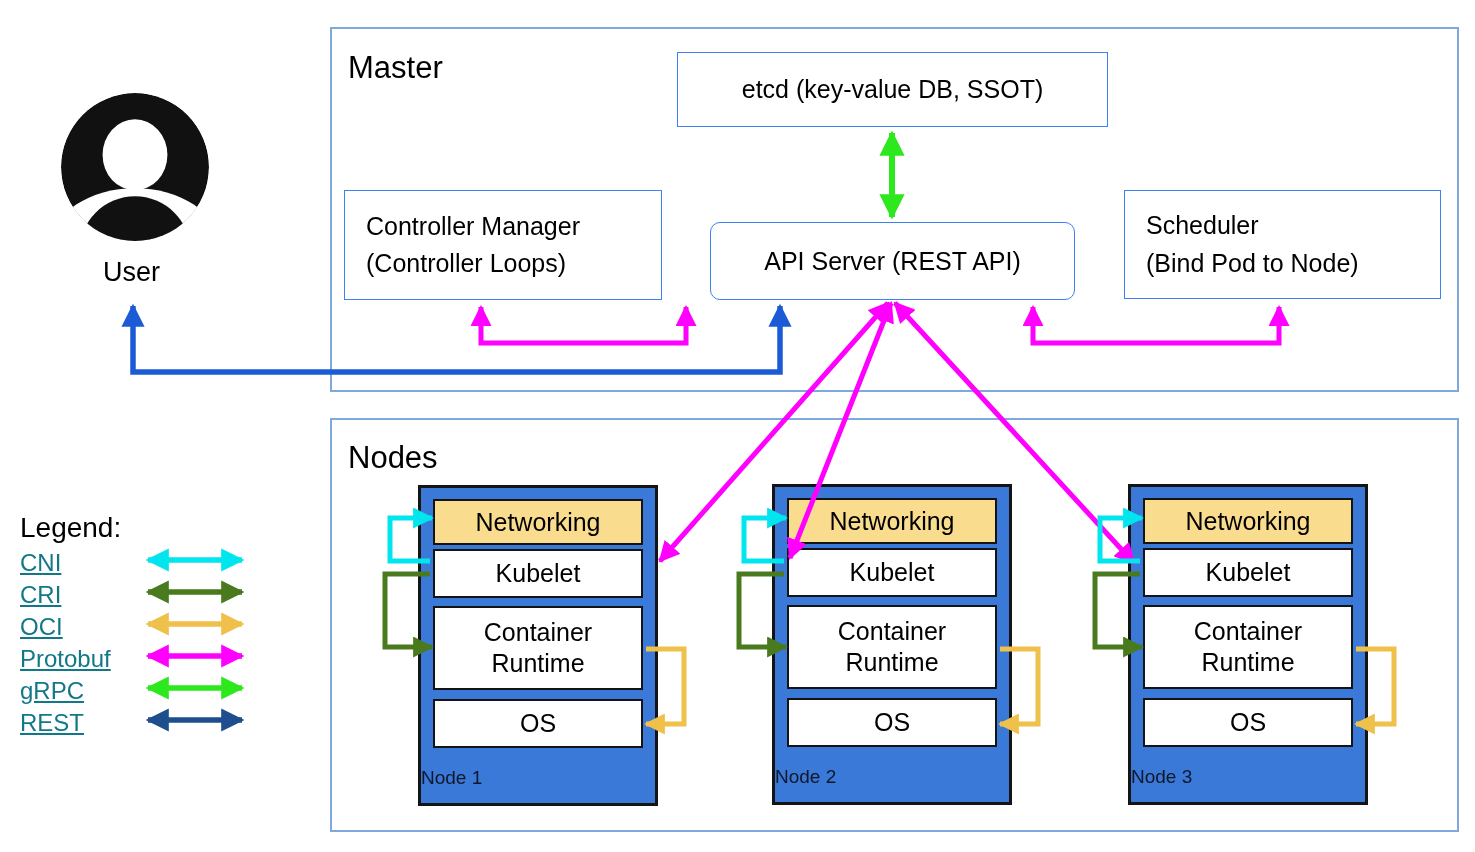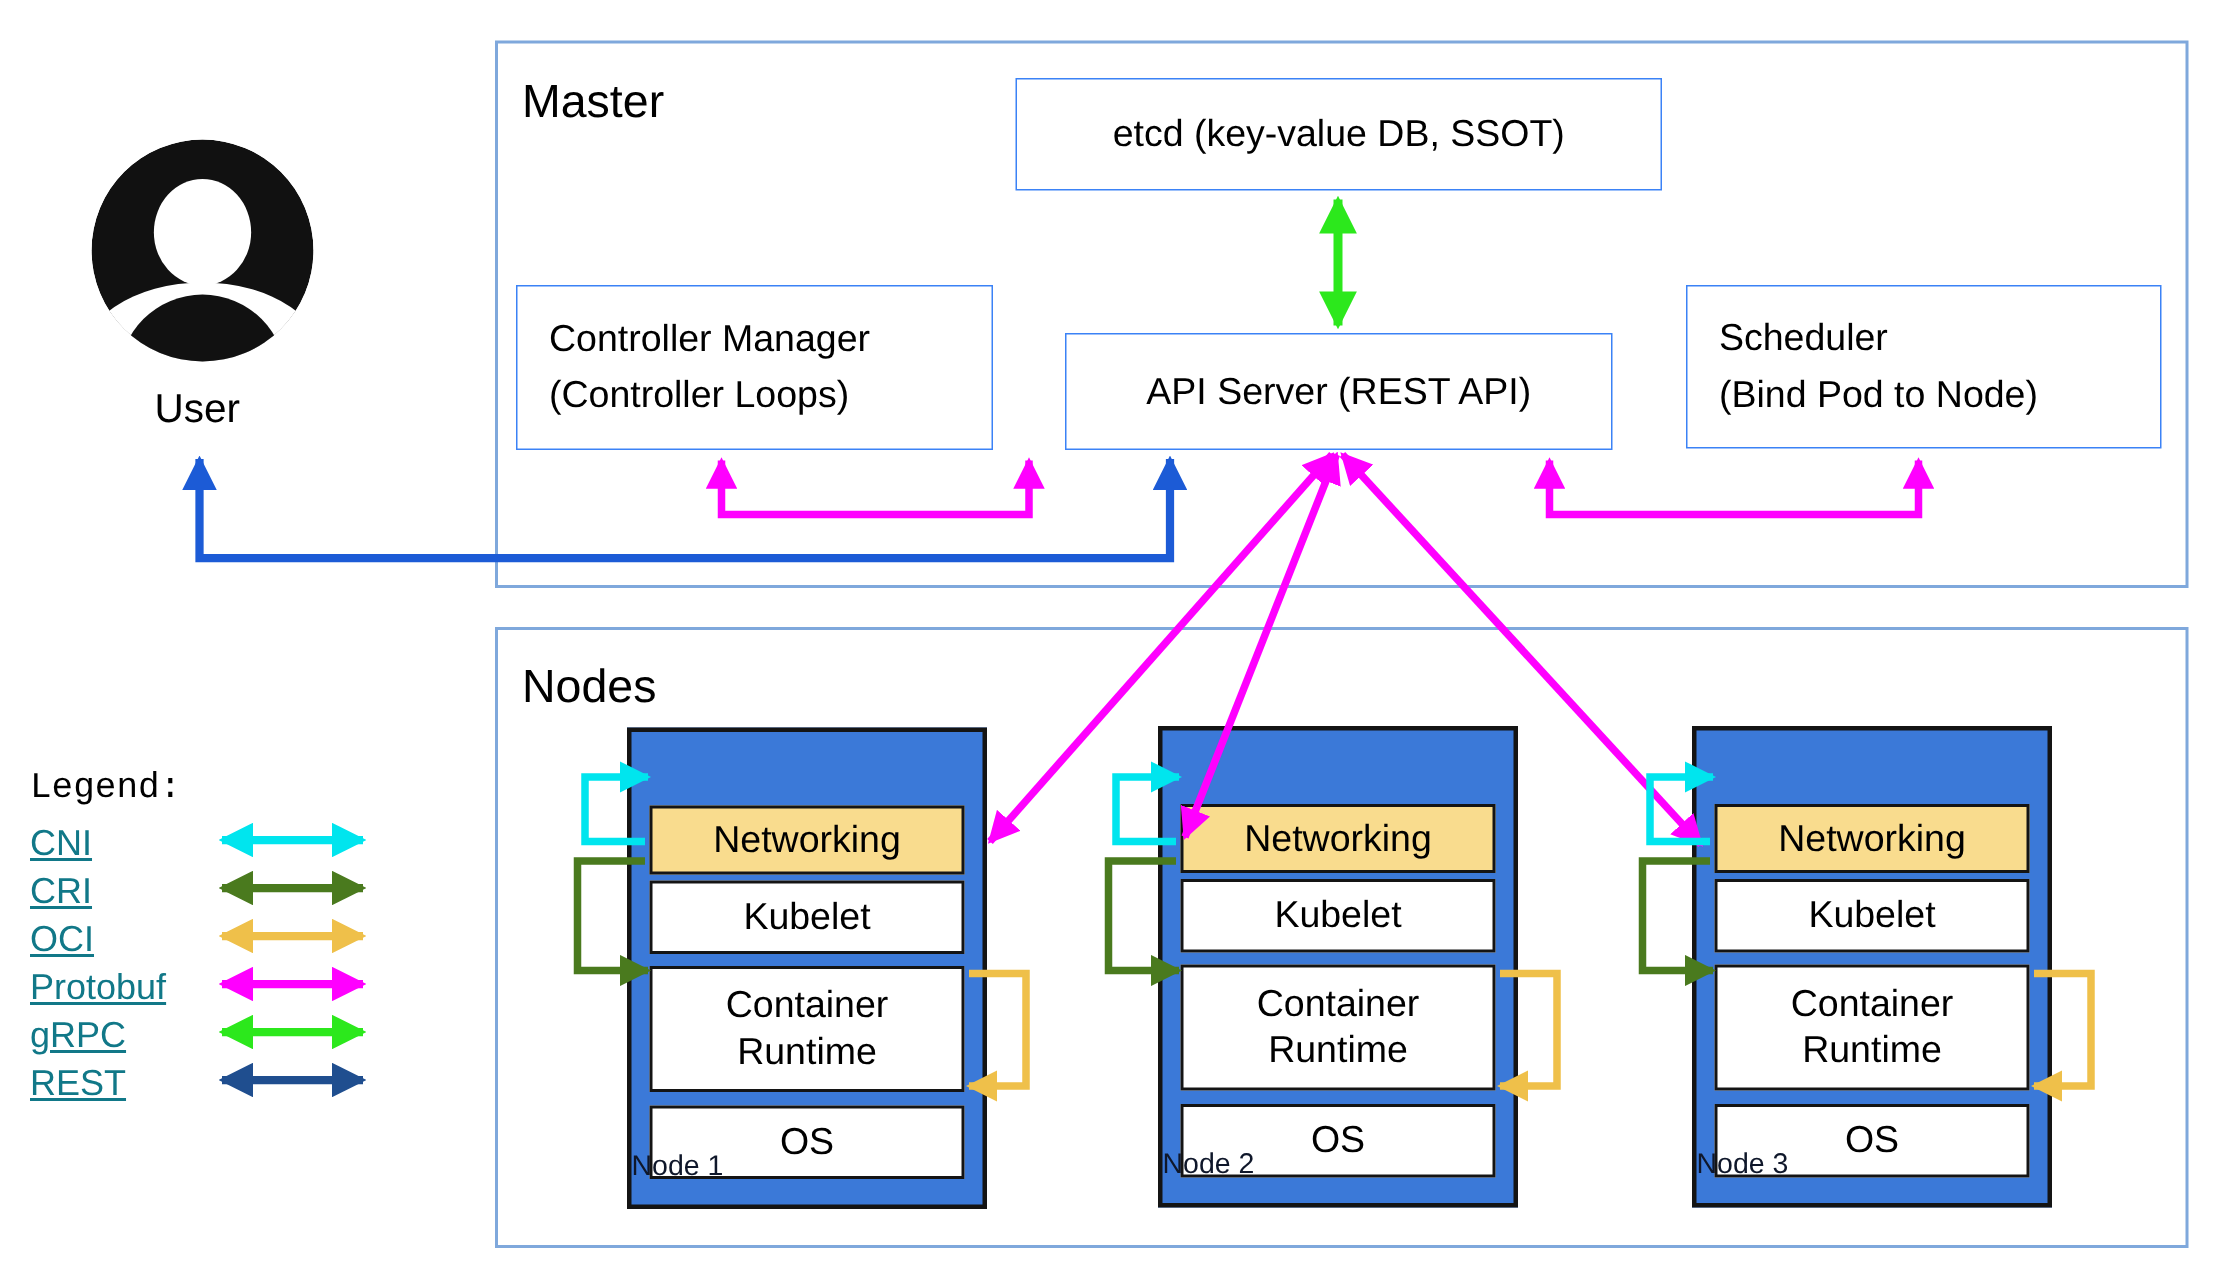--- a/index.html
+++ b/index.html
@@ -18,33 +18,33 @@
   .obox.left-align { justify-content:flex-start; padding-left:21px; }
   .twoline { line-height:1.5; text-align:left; }
   .node {
     position:absolute; width:240px; height:321px; background:#3b79d8;
     border:3px solid #141414; box-sizing:border-box;
   }
   .layer {
     position:absolute; left:12px; width:210px; background:#fff;
     border:2px solid #141414; box-sizing:border-box;
     display:flex; align-items:center; justify-content:center;
-    font-size:25px; text-align:center;margin-top:38px;
+    font-size:25px; text-align:center;
   }
   .layer.networking { top:11px; height:46px; background:#f9dc8e; }
   .layer.kubelet    { top:61px; height:49px; }
   .layer.runtime    { top:118px; height:84px; line-height:1.25; }
   .layer.runtime span { display:inline-block; width:160px; }
   .layer.os         { top:211px; height:49px;text-align:center; }
   .node-label {
     position:absolute; left:0; bottom:14px; width:100%;
     text-align:left; color:#0f172a; font-size:19px;
   }
   .user-label { position:absolute; font-size:27px; color:#000; }
-  .legend-title { position:absolute; font-size:24px; color:#000;font-family:Liberation Mono, monospace; }
+  .legend-title { position:absolute; font-size:28px; color:#000; }
   .legend-link {
     position:absolute; font-size:24px; color:#117888;
     text-decoration:underline; cursor:pointer;
   }
   svg.overlay { position:absolute; left:0; top:0; pointer-events:none; }
 </style>
 </head>
 <body>
 
 <div class="canvas">
@@ -69,21 +69,21 @@
     <span>etcd (key-value DB, SSOT)</span>
   </div>
 
   <div class="obox left-align" style="left:344px; top:190px; width:318px; height:110px;">
     <div class="twoline">
       <div>Controller Manager</div>
       <div>(Controller Loops)</div>
     </div>
   </div>
 
-  <div class="obox" style="left:710px; top:222px; width:365px; height:78px;">
+  <div class="obox" style="left:710px; top:222px; width:365px; height:78px;border-radius:10px;">
     <span>API Server (REST API)</span>
   </div>
 
   <div class="obox left-align" style="left:1124px; top:190px; width:317px; height:109px;">
     <div class="twoline">
       <div>Scheduler</div>
       <div>(Bind Pod to Node)</div>
     </div>
   </div>
 

